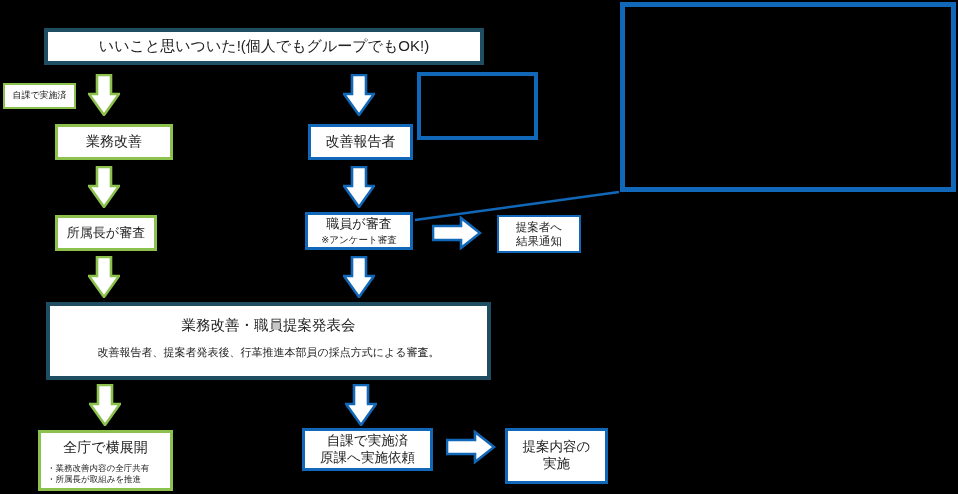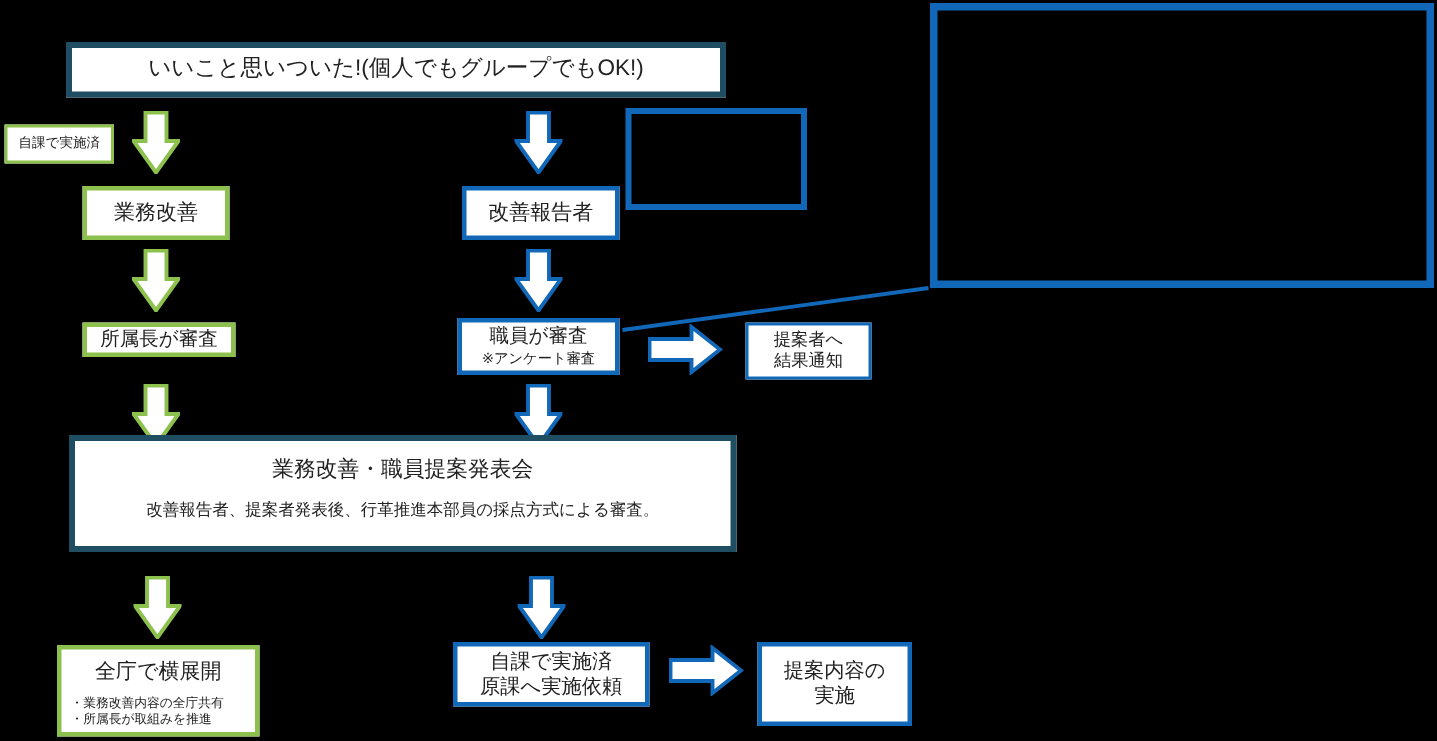--- a/index.html
+++ b/index.html
@@ -27,29 +27,29 @@
   .arrow{position:absolute;}
   .arrow polygon{fill:#ffffff;stroke-width:2.6;stroke-linejoin:miter;}
   .arrow.green polygon{stroke:var(--green);}
   .arrow.blue polygon{stroke:var(--blue);}
   #leader-svg{position:absolute;left:0;top:0;width:958px;height:494px;pointer-events:none;}
   #leader-svg line{stroke:var(--blue);stroke-width:2.6;}
 
   
   #idea-box{left:44px;top:28px;width:440px;height:37px;font-size:15px;}
   #self-badge{left:3px;top:83px;width:73px;height:26px;font-size:9px;border-width:2px;}
-  #kaizen-box{left:55px;top:124px;width:98px;height:36px;font-size:14px;}
+  #kaizen-box{left:55px;top:124px;width:118px;height:36px;font-size:14px;}
   #teian-box{left:308px;top:124px;width:105px;height:36px;font-size:14px;}
   #redacted-small{left:417px;top:72px;width:121px;height:68px;border-width:4px;}
   #redacted-large{left:620px;top:2px;width:336px;height:190px;border-width:5px;}
-  #chief-review-box{left:55px;top:215px;width:102px;height:23px;font-size:13px;}
+  #chief-review-box{left:55px;top:215px;width:102px;height:36px;font-size:13px;}
   #staff-review-box{left:305px;top:212px;width:108px;height:38px;font-size:13px;text-align:center;}
   #staff-review-box .sub{font-size:9.5px;margin-top:1px;}
   #notify-box{left:497px;top:215px;width:84px;height:38px;font-size:11.5px;border-width:2.5px;}
-  #presentation-box{left:46px;top:290px;width:445px;height:78px;justify-content:flex-start;padding-top:10px;}
+  #presentation-box{left:46px;top:302px;width:445px;height:78px;justify-content:flex-start;padding-top:10px;}
   #presentation-box .ttl{font-size:14.5px;}
   #presentation-box .sub{font-size:11px;margin-top:12px;}
   #yokotenkai-box{left:38px;top:430px;width:135px;height:61px;justify-content:flex-start;padding-top:6px;}
   #yokotenkai-box .ttl{font-size:14px;}
   #yokotenkai-box .bullets{font-size:8.5px;text-align:left;align-self:flex-start;padding-left:6px;margin-top:6px;line-height:1.35;}
   #request-box{left:302px;top:428px;width:131px;height:43px;font-size:13.5px;}
   #implement-box{left:505px;top:428px;width:103px;height:56px;font-size:13.5px;}
 
   
   #arr-g1{left:88px;top:74px;}

